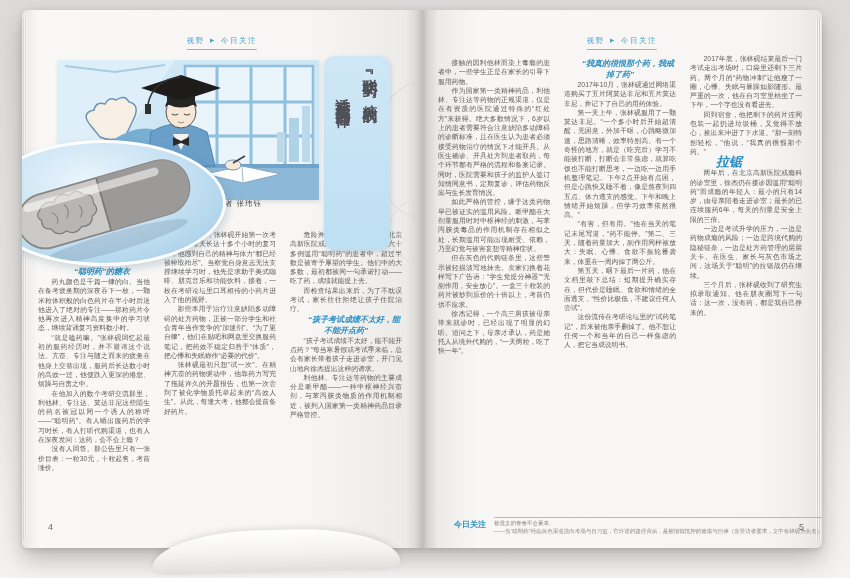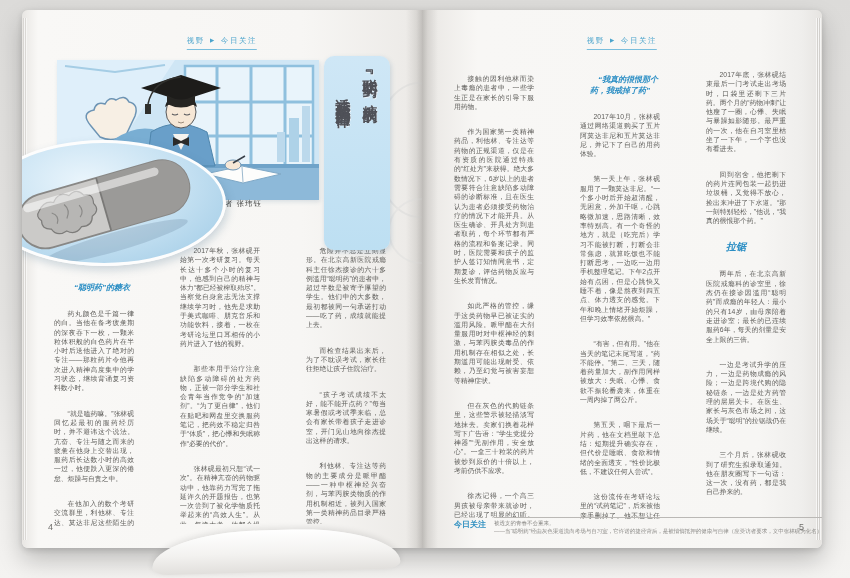--- a/index.html
+++ b/index.html
@@ -37,24 +37,24 @@
     background:linear-gradient(180deg,#cfe7f6,#bddff2);border-radius:10px;
     box-shadow:1px 2px 5px rgba(100,140,170,.28);display:flex;justify-content:center;padding-top:9px;box-sizing:border-box;}
   .vtitle{writing-mode:vertical-rl;font-size:15px;font-weight:bold;color:#4f5158;letter-spacing:2px;
     line-height:27px;text-shadow:.5px .5px 0 rgba(255,255,255,.6);}
   .vtitle span{display:block;}
   .vtitle .l2{margin-top:22px;}
   .byline{position:absolute;left:172px;top:189px;width:160px;font-size:7.5px;color:#4c4c4a;letter-spacing:1px;}
   
   .col{position:absolute;width:112px;color:#5d5c59;font-size:6.8px;line-height:9.3px;
     text-align:justify;overflow:hidden;}
-  .col p{margin:16px;text-indent:2em;}
+  .col p{margin:0;text-indent:2em;}
   .sub-quote{color:#2b8ec4;font-weight:bold;font-style:italic;font-size:8px;line-height:11px;
     text-align:center;margin:2px 0 4px;text-indent:0;}
-  .sub-plain{color:#2b8ec4;font-weight:bold;font-style:italic;font-size:10px;line-height:12px;
+  .sub-plain{color:#2b8ec4;font-weight:bold;font-style:italic;font-size:13px;line-height:12px;
     text-align:left;margin:6px 0 3px;text-indent:2em;}
   .pl-c1{left:16px;top:256px;height:262px;}
   .pl-c2{left:142px;top:220px;height:294px;}
   .pl-c3{left:268px;top:220px;height:294px;}
   .pr-c1{left:16px;top:48px;height:462px;}
   .pr-c2{left:142px;top:48px;height:462px;}
   .pr-c3{left:268px;top:44px;height:466px;}
   .pagenum{position:absolute;bottom:16px;font-size:9px;color:#6f6e6b;}
   .pn-l{left:26px;} .pn-r{right:18px;}
   .footer{position:absolute;left:32px;bottom:13px;width:346px;display:flex;align-items:flex-start;gap:8px;}
@@ -144,20 +144,21 @@
 
       <div class="col pl-c2">
         <p>2017年秋，张林砚开始第一次考研复习。每天长达十多个小时的复习中，他感到自己的精神与体力“都已经被榨取殆尽”。当察觉自身意志无法支撑继续学习时，他先是求助于美式咖啡、朋克音乐和功能饮料，接着，一枚在考研论坛里口耳相传的小药片进入了他的视野。</p>
         <p>那些本用于治疗注意缺陷多动障碍的处方药物，正被一部分学生和社会青年当作竞争的“加速剂”。“为了更自律”，他们在贴吧和网盘里交换服药笔记，把药效不稳定归咎于“体质”，把心悸和失眠称作“必要的代价”。</p>
         <p>张林砚最初只想“试一次”。在精神亢奋的药物驱动中，他靠药力写完了拖延许久的开题报告，也第一次尝到了被化学物质托举起来的“高效人生”。从此，每逢大考，他都会提前备好药片。</p>
       </div>
 
       <div class="col pl-c3">
         <p>危险并不总是立刻显形。在北京高新医院戒瘾科主任徐杰接诊的六十多例滥用“聪明药”的患者中，超过半数是被寄予厚望的学生。他们中的大多数，最初都被同一句承诺打动——吃了药，成绩就能提上去。</p>
         <p>而检查结果出来后，为了不耽误考试，家长往往拒绝让孩子住院治疗。</p>
+        <p class="sub-quote">“孩子考试成绩不太好，能不能开点药”</p>
         <p>“孩子考试成绩不太好，能不能开点药？”每当寒暑假或考试季来临，总会有家长带着孩子走进诊室，开门见山地向徐杰提出这样的请求。</p>
         <p>利他林、专注达等药物的主要成分是哌甲酯——一种中枢神经兴奋剂，与苯丙胺类物质的作用机制相近，被列入国家第一类精神药品目录严格管控。</p>
       </div>
 
       <div class="pagenum pn-l">4</div>
     </div>
 
     <div class="page page-right">
       <div class="edge"></div>
 

